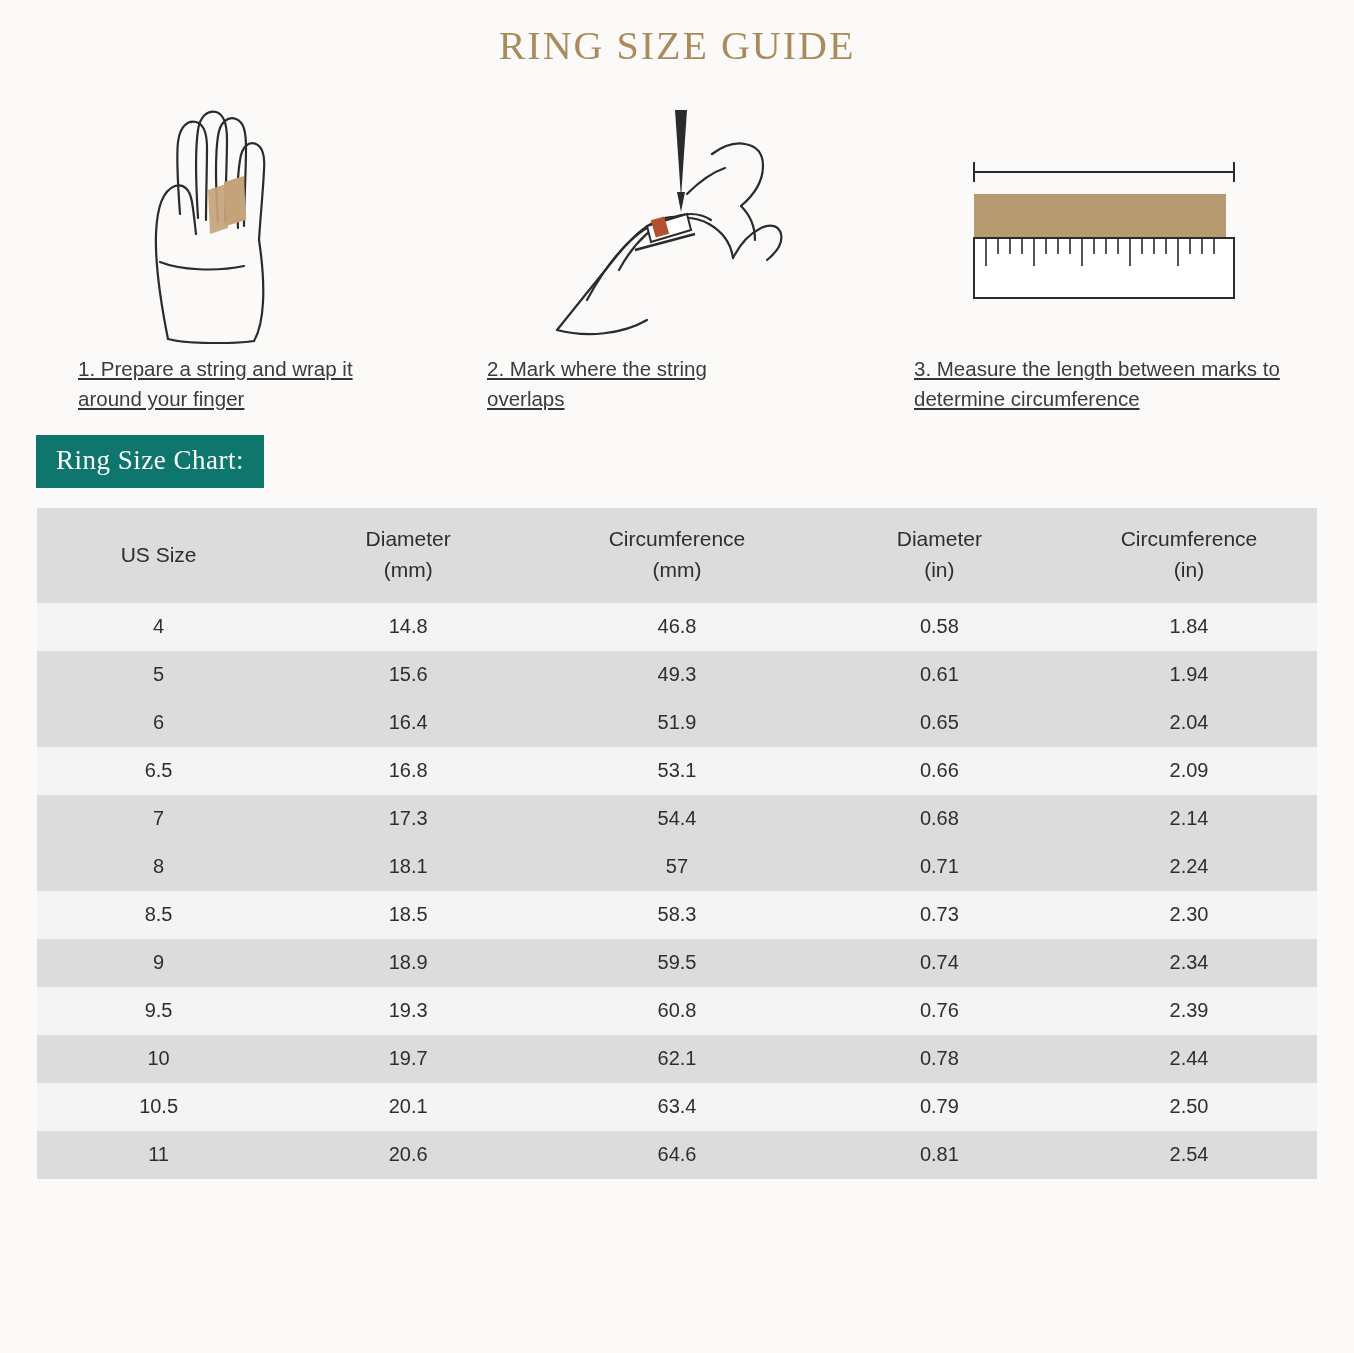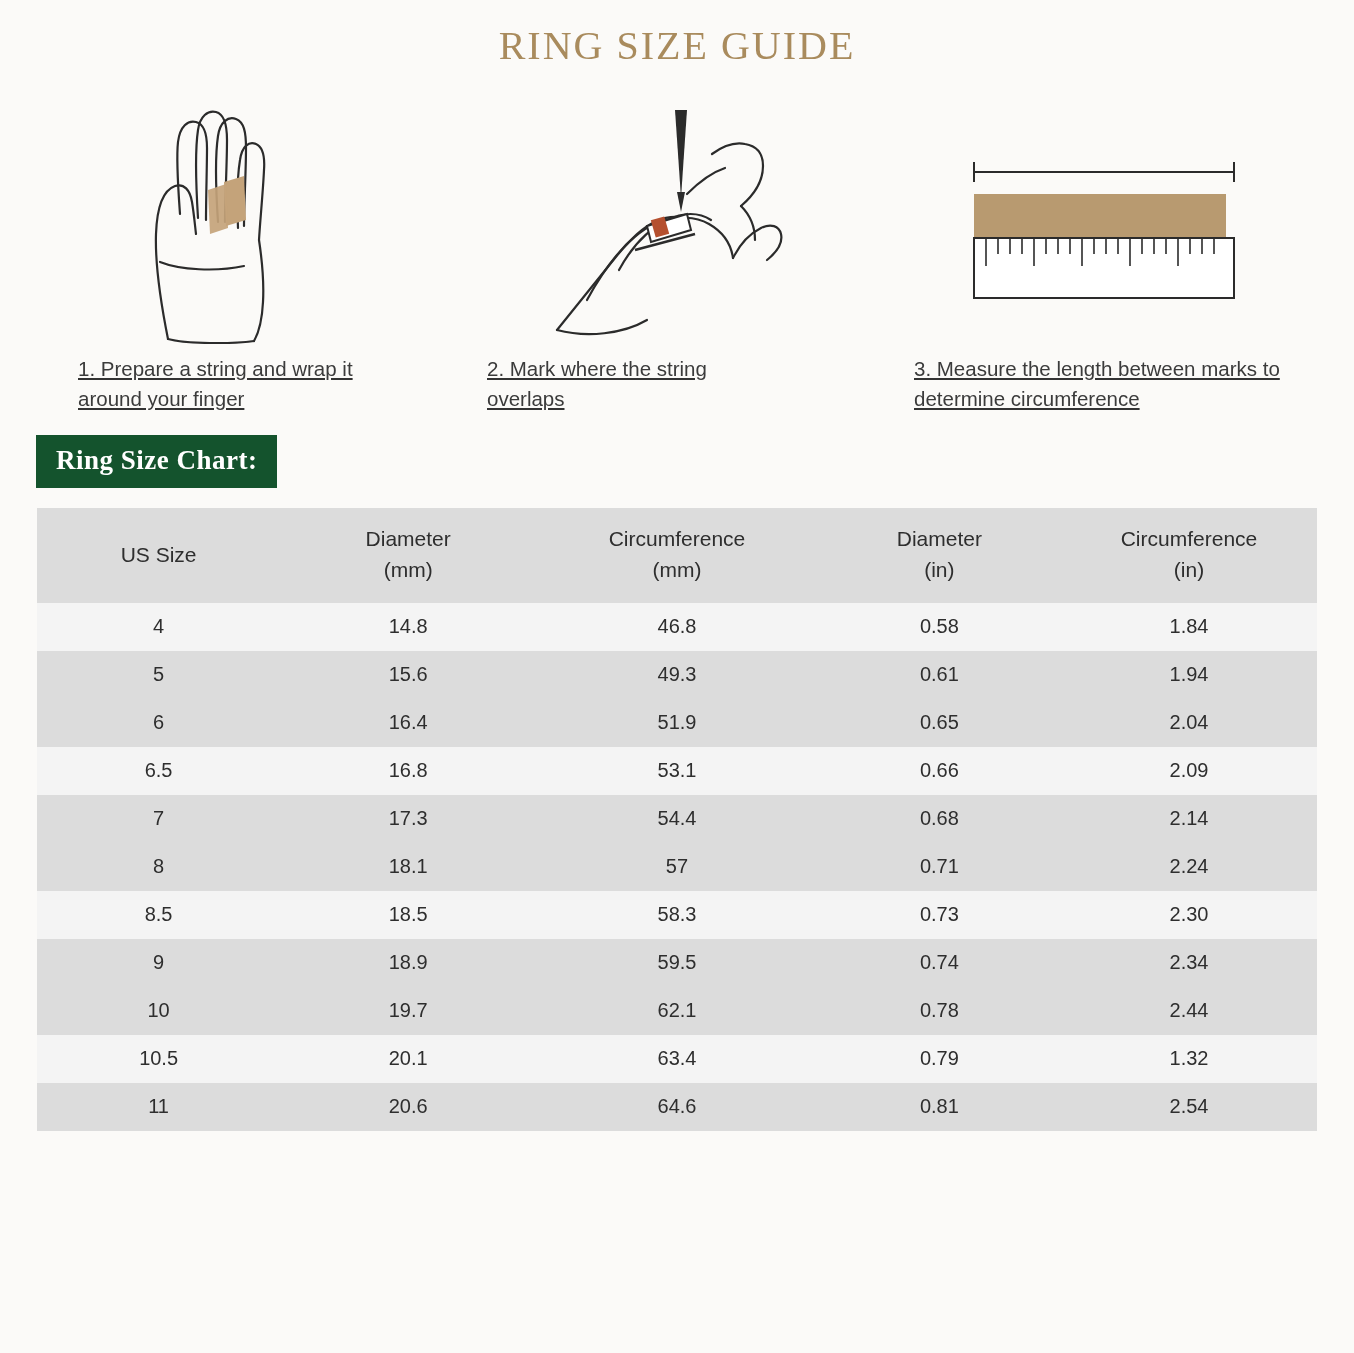--- a/index.html
+++ b/index.html
@@ -58,27 +58,26 @@
   }
   .step:nth-child(1) .step-caption { width: 330px; padding-left: 18px; }
   .step:nth-child(2) .step-caption { width: 300px; padding-left: 0px; }
   .step:nth-child(3) .step-caption { width: 415px; padding-left: 0px; }
 
   .chart-label-wrap {
     padding: 22px 0 0 36px;
   }
   .chart-label {
     display: inline-block;
-    background: #14532d;
+    background: #0f766e;
     color: #ffffff;
     font-family: "Liberation Serif", serif;
     font-size: 27px;
     padding: 10px 20px 12px 20px;
     letter-spacing: 0.5px;
-    font-weight: bold;
   }
   table.size-table {
     border-collapse: collapse;
     width: 1280px;
     margin: 20px auto 0 auto;
     table-layout: fixed;
   }
   table.size-table th {
     background: #dcdcdc;
     font-weight: 400;
@@ -279,33 +278,40 @@
           <td>0.73</td>
           <td>2.30</td>
         </tr>
         <tr class="even">
           <td>9</td>
           <td>18.9</td>
           <td>59.5</td>
           <td>0.74</td>
           <td>2.34</td>
         </tr>
+        <tr class="odd">
+          <td>9.5</td>
+          <td>19.3</td>
+          <td>60.8</td>
+          <td>0.76</td>
+          <td>2.39</td>
+        </tr>
         <tr class="even">
           <td>10</td>
           <td>19.7</td>
           <td>62.1</td>
           <td>0.78</td>
           <td>2.44</td>
         </tr>
         <tr class="odd">
           <td>10.5</td>
           <td>20.1</td>
           <td>63.4</td>
           <td>0.79</td>
-          <td>1.32</td>
+          <td>2.50</td>
         </tr>
         <tr class="even">
           <td>11</td>
           <td>20.6</td>
           <td>64.6</td>
           <td>0.81</td>
           <td>2.54</td>
         </tr>
       </tbody>
   </table>

